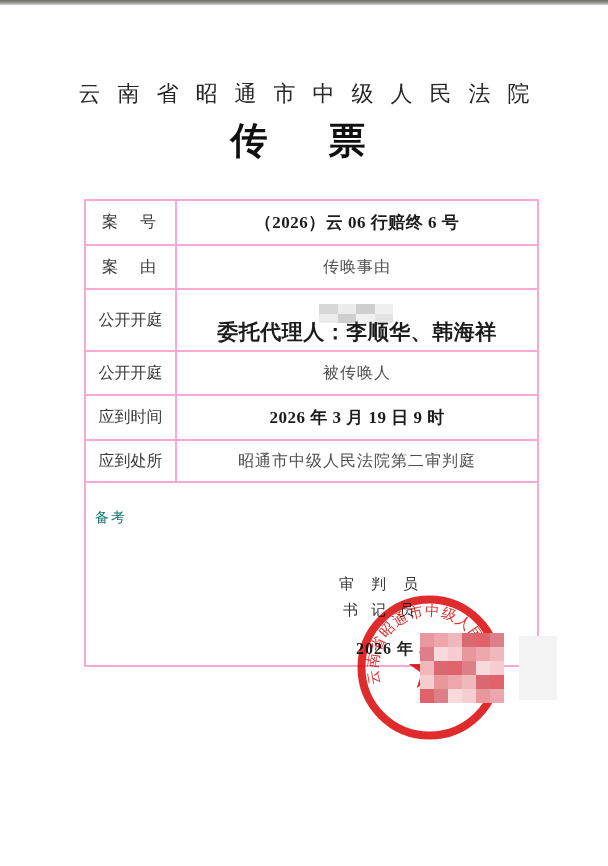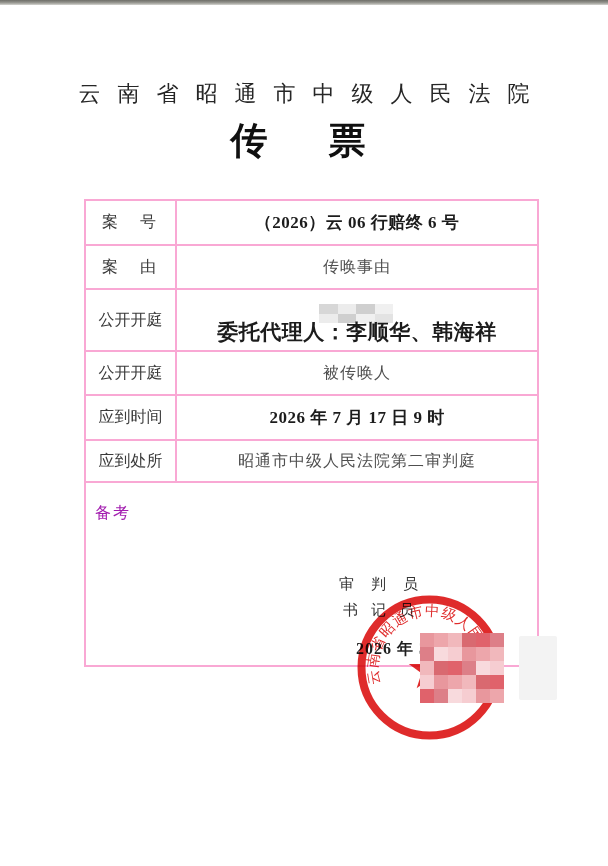--- a/index.html
+++ b/index.html
@@ -35,21 +35,21 @@
   .value-cell { text-align:center; font-size:16px; color:#4f4f4f; letter-spacing:1px; }
   .value-bold { font-weight:700; font-size:17px; color:#1c1c1c; letter-spacing:0.5px; }
   .rel { position:relative; }
   .agent-line {
     position:absolute; left:0; right:0; bottom:4px; text-align:center;
     font-weight:700; font-size:21px; color:#1c1c1c; letter-spacing:0.5px;
   }
   .mosaic { display:grid; gap:0; }
   .mosaic-summoned { position:absolute; left:142px; top:14px; width:74px; height:19px; }
   .remarks-cell { vertical-align:top; text-align:left; }
-  .remarks-label { position:absolute; left:9px; top:20px; font-size:16px; color:#a21caf; letter-spacing:2px; }
+  .remarks-label { position:absolute; left:9px; top:26px; font-size:14px; color:#0f766e; letter-spacing:2px; }
   .judge-line { position:absolute; left:253px; top:92px;  font-size:15px; letter-spacing:17px; color:#333; white-space:nowrap;text-align:right; }
   .clerk-line { position:absolute; left:257px; top:118px; font-size:15px; letter-spacing:13px; color:#333; white-space:nowrap; }
   .date-line  { position:absolute; left:270px; top:156px; font-size:16px; font-weight:700; color:#1f1f1f; letter-spacing:1px; white-space:nowrap; }
   .seal {
     position:absolute; left:351px; top:589px; width:157px; height:157px;
     mix-blend-mode:multiply; opacity:.93; z-index:5;
   }
   .seal text { font-family:"Liberation Serif","DejaVu Serif",serif; }
   .mosaic-officials { position:absolute; left:420px; top:633px; width:84px; height:70px; z-index:6; }
   .side-mark { position:absolute; left:519px; top:636px; width:38px; height:64px; z-index:6; border-radius:2px; }
@@ -93,21 +93,21 @@
             </div>
         <div class="agent-line">委托代理人：李顺华、韩海祥</div>
       </td>
     </tr>
     <tr class="r5">
       <td class="label-cell">公开开庭</td>
       <td class="value-cell">被传唤人</td>
     </tr>
     <tr class="r6">
       <td class="label-cell">应到时间</td>
-      <td class="value-cell value-bold">2026 年 7 月 17 日 9 时</td>
+      <td class="value-cell value-bold">2026 年 3 月 19 日 9 时</td>
     </tr>
     <tr class="r7">
       <td class="label-cell">应到处所</td>
       <td class="value-cell">昭通市中级人民法院第二审判庭</td>
     </tr>
     <tr class="r8">
       <td colspan="2" class="remarks-cell rel">
         <div class="remarks-label">备考</div>
         <div class="judge-line">审判员</div>
         <div class="clerk-line">书记员</div>

